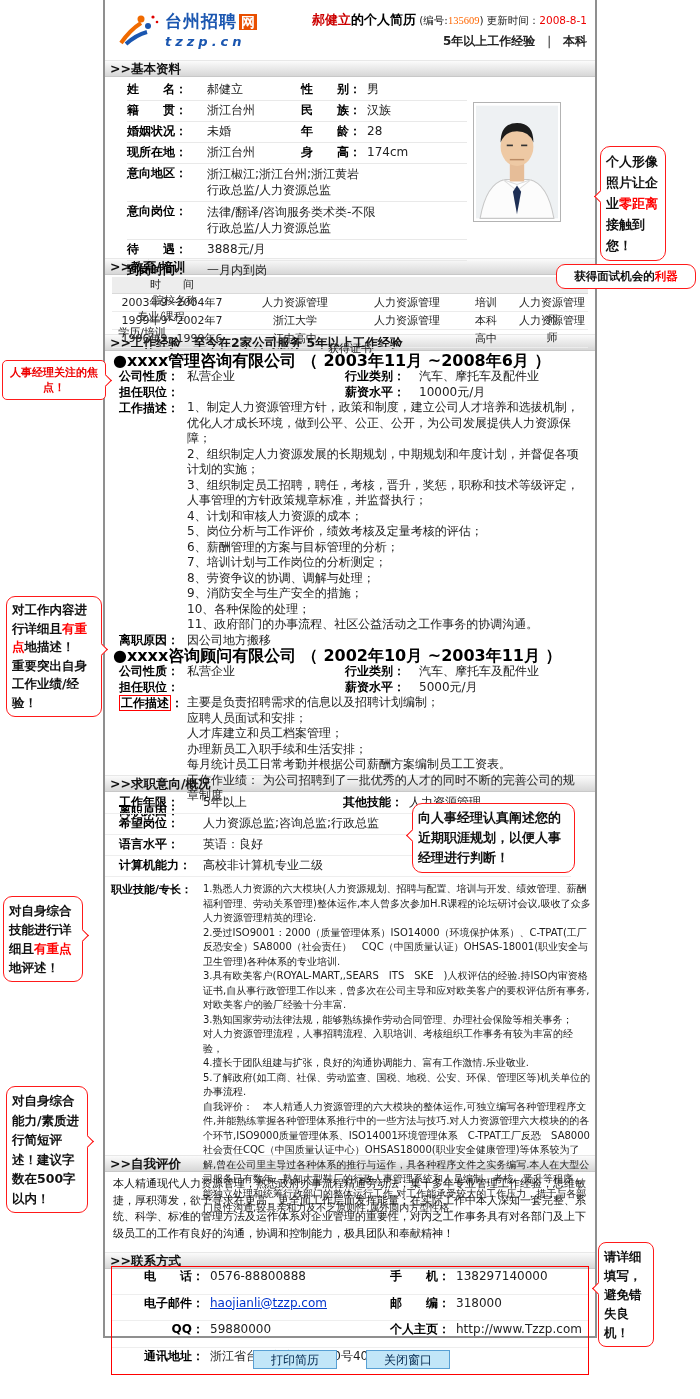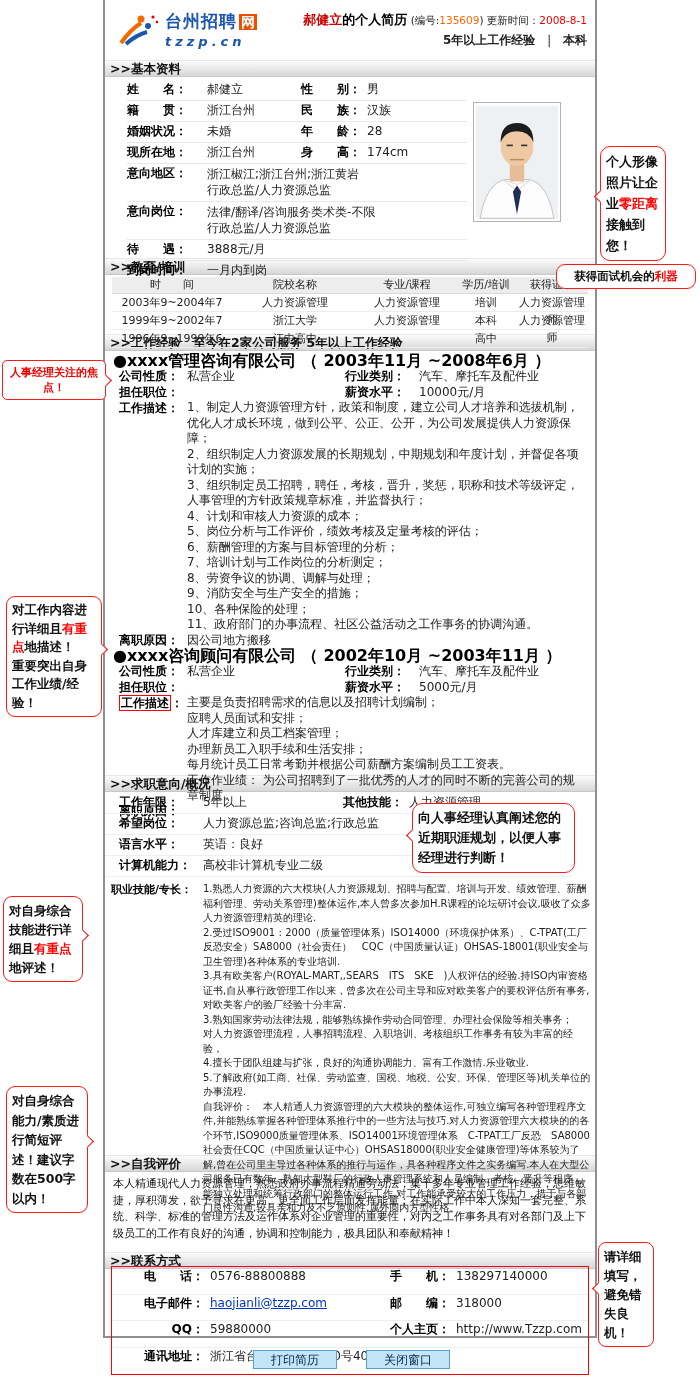--- a/index.html
+++ b/index.html
@@ -11,21 +11,21 @@
   .hdr{position:absolute;left:0;top:0;width:100%;height:58px;}
   .logo{position:absolute;left:10px;top:10px;display:flex;align-items:center;}
   .logo-txt{margin-left:4px;}
   .logo-cn{color:#1a56b0;font-weight:bold;font-size:17px;letter-spacing:1px;}
   .logo-net{color:#fff;background:#e94f00;font-weight:bold;font-size:14px;padding:0 2px;margin-left:2px;}
   .logo-url{color:#1a56b0;font-weight:bold;font-style:italic;font-size:13px;letter-spacing:4px;margin-top:1px;}
   .hdr-right{position:absolute;right:8px;top:12px;text-align:right;line-height:16px;}
   .t1{font-size:13px;font-weight:bold;}
   .nm{color:#cc0000;}
   .meta{font-size:10.5px;font-weight:normal;color:#222;}
-  .meta .num{color:#ff6600;}
+  .meta .num{color:#ff6600;font-family:Liberation Serif, serif;}
   .meta .date{color:#ee0000;}
   .t2{margin-top:4px;font-size:12px;font-weight:bold;color:#222;}
   .t2 .sep{margin:0 8px;color:#555;}
   
   .bar{position:absolute;left:0;width:100%;height:17px;box-sizing:border-box;
        background:linear-gradient(#fbfbfb,#d7d7d7);border-top:1px solid #e8e8e8;border-bottom:1px solid #c8c8c8;
        font-weight:bold;font-size:12.5px;line-height:16px;padding-left:5px;color:#111;}
   #bar-basic{top:60px}#bar-edu{top:258px}#bar-work{top:334px}#bar-intent{top:775px}
   #bar-self{top:1155px}#bar-contact{top:1252px}
   .sec{position:absolute;left:0;width:100%;}
@@ -35,21 +35,21 @@
   .b-row{display:flex;margin-left:22px;width:340px;padding:2px 0 3px;border-bottom:1px solid #e9e9e9;line-height:15px;}
   .b-lbl{width:80px;font-weight:bold;flex:none;}
   .b-val{width:94px;flex:none;color:#222;}
   .b-lbl2{width:66px;font-weight:bold;flex:none;}
   .b-val2{flex:1;color:#222;}
   .b-col{display:flex;flex-direction:column;color:#222;}
   .b-col span{line-height:16px;}
   .photo{position:absolute;left:368px;top:22px;width:88px;height:120px;border:1px solid #b3b3b3;background:#fff;padding:2px;box-sizing:border-box;}
   
   .e-table{margin:0 7px;font-size:11px;}
-  .e-hrow{display:flex;background:#ededed;border-bottom:1px solid #d9d9d9;height:16px;line-height:16px;}
+  .e-hrow{display:flex;background:#ededed;border-bottom:1px solid #d9d9d9;height:16px;line-height:16px;flex-direction:column;}
   .e-row{display:flex;height:17px;line-height:17px;border-bottom:1px solid #ececec;}
   .e-c{text-align:center;color:#222;}
   .e-c0{width:120px}.e-c1{width:126px}.e-c2{width:98px}.e-c3{width:60px}.e-c4{flex:1}
   
   .w-company{font-weight:bold;font-size:16px;padding-left:8px;line-height:16px;}
   .w-row{display:flex;padding-left:14px;line-height:15.5px;}
   .w-lbl{width:68px;font-weight:bold;flex:none;}
   .w-val{width:158px;flex:none;color:#222;}
   .w-lbl2{width:74px;font-weight:bold;flex:none;}
   .w-val2{flex:1;color:#222;}

